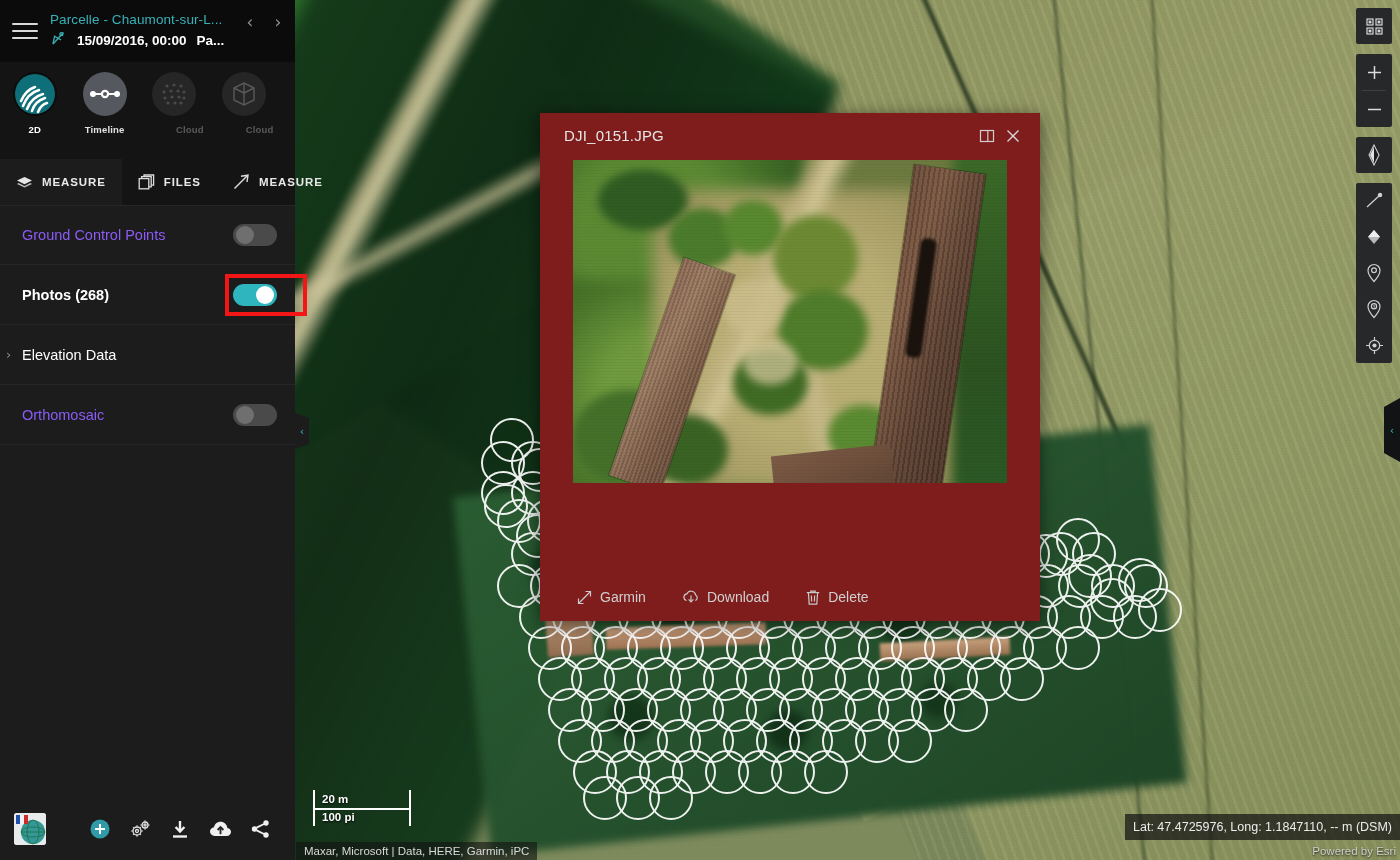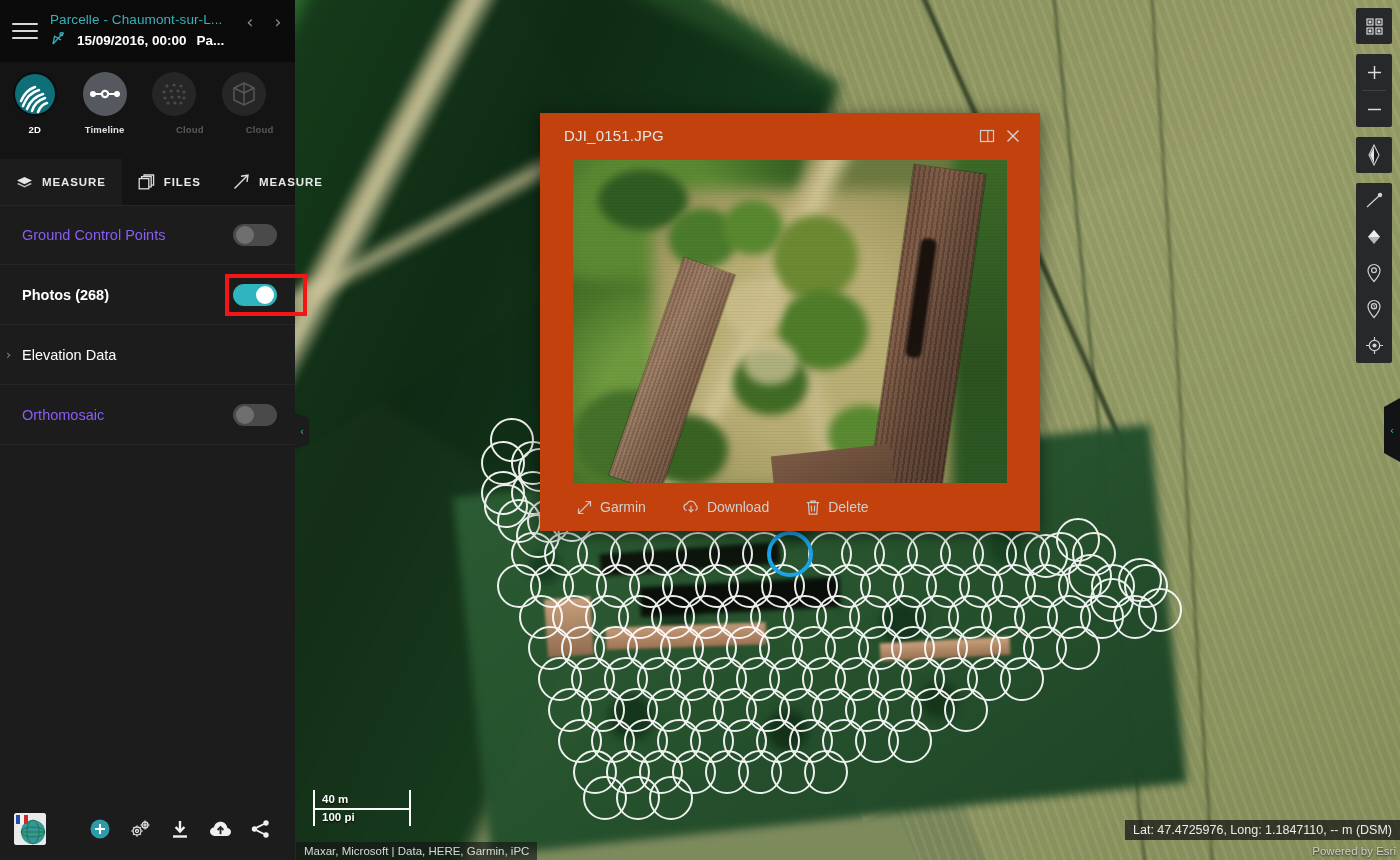--- a/index.html
+++ b/index.html
@@ -255,22 +255,22 @@
     position:absolute; right:0px; top:398px; width:16px; height:64px;
     background:#111314; z-index:41;
     clip-path: polygon(100% 0, 100% 100%, 0 86%, 0 14%);
     display:flex; align-items:center; justify-content:center;
     color:#38b1b8; font-size:11px; cursor:pointer;
     font-family:"DejaVu Sans", sans-serif;
   }
 
   
   #photo-dialog {
-    position:absolute; left:540px; top:113px; width:500px; height:418px;
-    background:#c2410c; z-index:60; box-shadow:0 3px 16px rgba(0,0,0,.55);
+    position:absolute; left:540px; top:113px; width:500px; height:508px;
+    background:#7f1d1d; z-index:60; box-shadow:0 3px 16px rgba(0,0,0,.55);
   }
   .dlg-head { height:45px; display:flex; align-items:center; padding:0 14px 0 24px; }
   .dlg-title { flex:1; color:#e6e6e6; font-size:15px; letter-spacing:.2px; }
   .dlg-btn { width:26px; height:26px; display:flex; align-items:center; justify-content:center; cursor:pointer; }
   .dlg-img-wrap {
     position:absolute; left:33px; top:47px; width:434px; height:323px;
     overflow:hidden; background:#6a7a42;
   }
   .dlg-actions {
     position:absolute; left:0; bottom:0; height:48px; width:100%;
@@ -350,21 +350,21 @@
               border-left:2px solid #fff; border-right:2px solid #fff;
               border-bottom:0; pointer-events:none; }
   .sb-mid { position:absolute; left:0; top:18px; width:98px; height:2px; background:#fff; }
 
   .attribution {
     position:absolute; left:296px; bottom:0; height:18px; z-index:30;
     background:rgba(20,20,20,.62); color:#d8d8d8; font-size:11.5px;
     display:flex; align-items:center; padding:0 8px;
   }
   .coords {
-    position:absolute; right:0; bottom:20px; height:20px; z-index:30;
+    position:absolute; right:0; bottom:20px; height:26px; z-index:30;
     background:rgba(20,20,20,.72); color:#ececec; font-size:12.5px;
     display:flex; align-items:center; padding:8px 8px;
   }
   .powered {
     position:absolute; right:4px; bottom:0; height:18px; z-index:31;
     color:#cfcfcf; font-size:11.5px; display:flex; align-items:center;
     text-shadow:0 1px 2px rgba(0,0,0,.8);
   }
 </style>
 </head>
@@ -540,21 +540,21 @@
             <circle cx="1160" cy="610" r="21"></circle>
             <circle cx="1000" cy="452" r="21"></circle>
           </g>
         <circle id="selected-circle" cx="790" cy="554" r="21" fill="none" stroke="#1aa3e8" stroke-width="4"></circle>
       </svg>
     </div>
 
     <div class="scalebar">
       <div class="sb-frame"></div>
       <div class="sb-mid"></div>
-      <div class="sb-row"><span>40 m</span></div>
+      <div class="sb-row"><span>20 m</span></div>
       <div class="sb-row"><span>100 pi</span></div>
     </div>
 
     <div class="attribution">Maxar, Microsoft | Data, HERE, Garmin, iPC</div>
     <div class="coords">Lat: 47.4725976, Long: 1.1847110, -- m (DSM)</div>
     <div class="powered">Powered by Esri</div>
   </div>
 
   <div id="right-tools">
 

